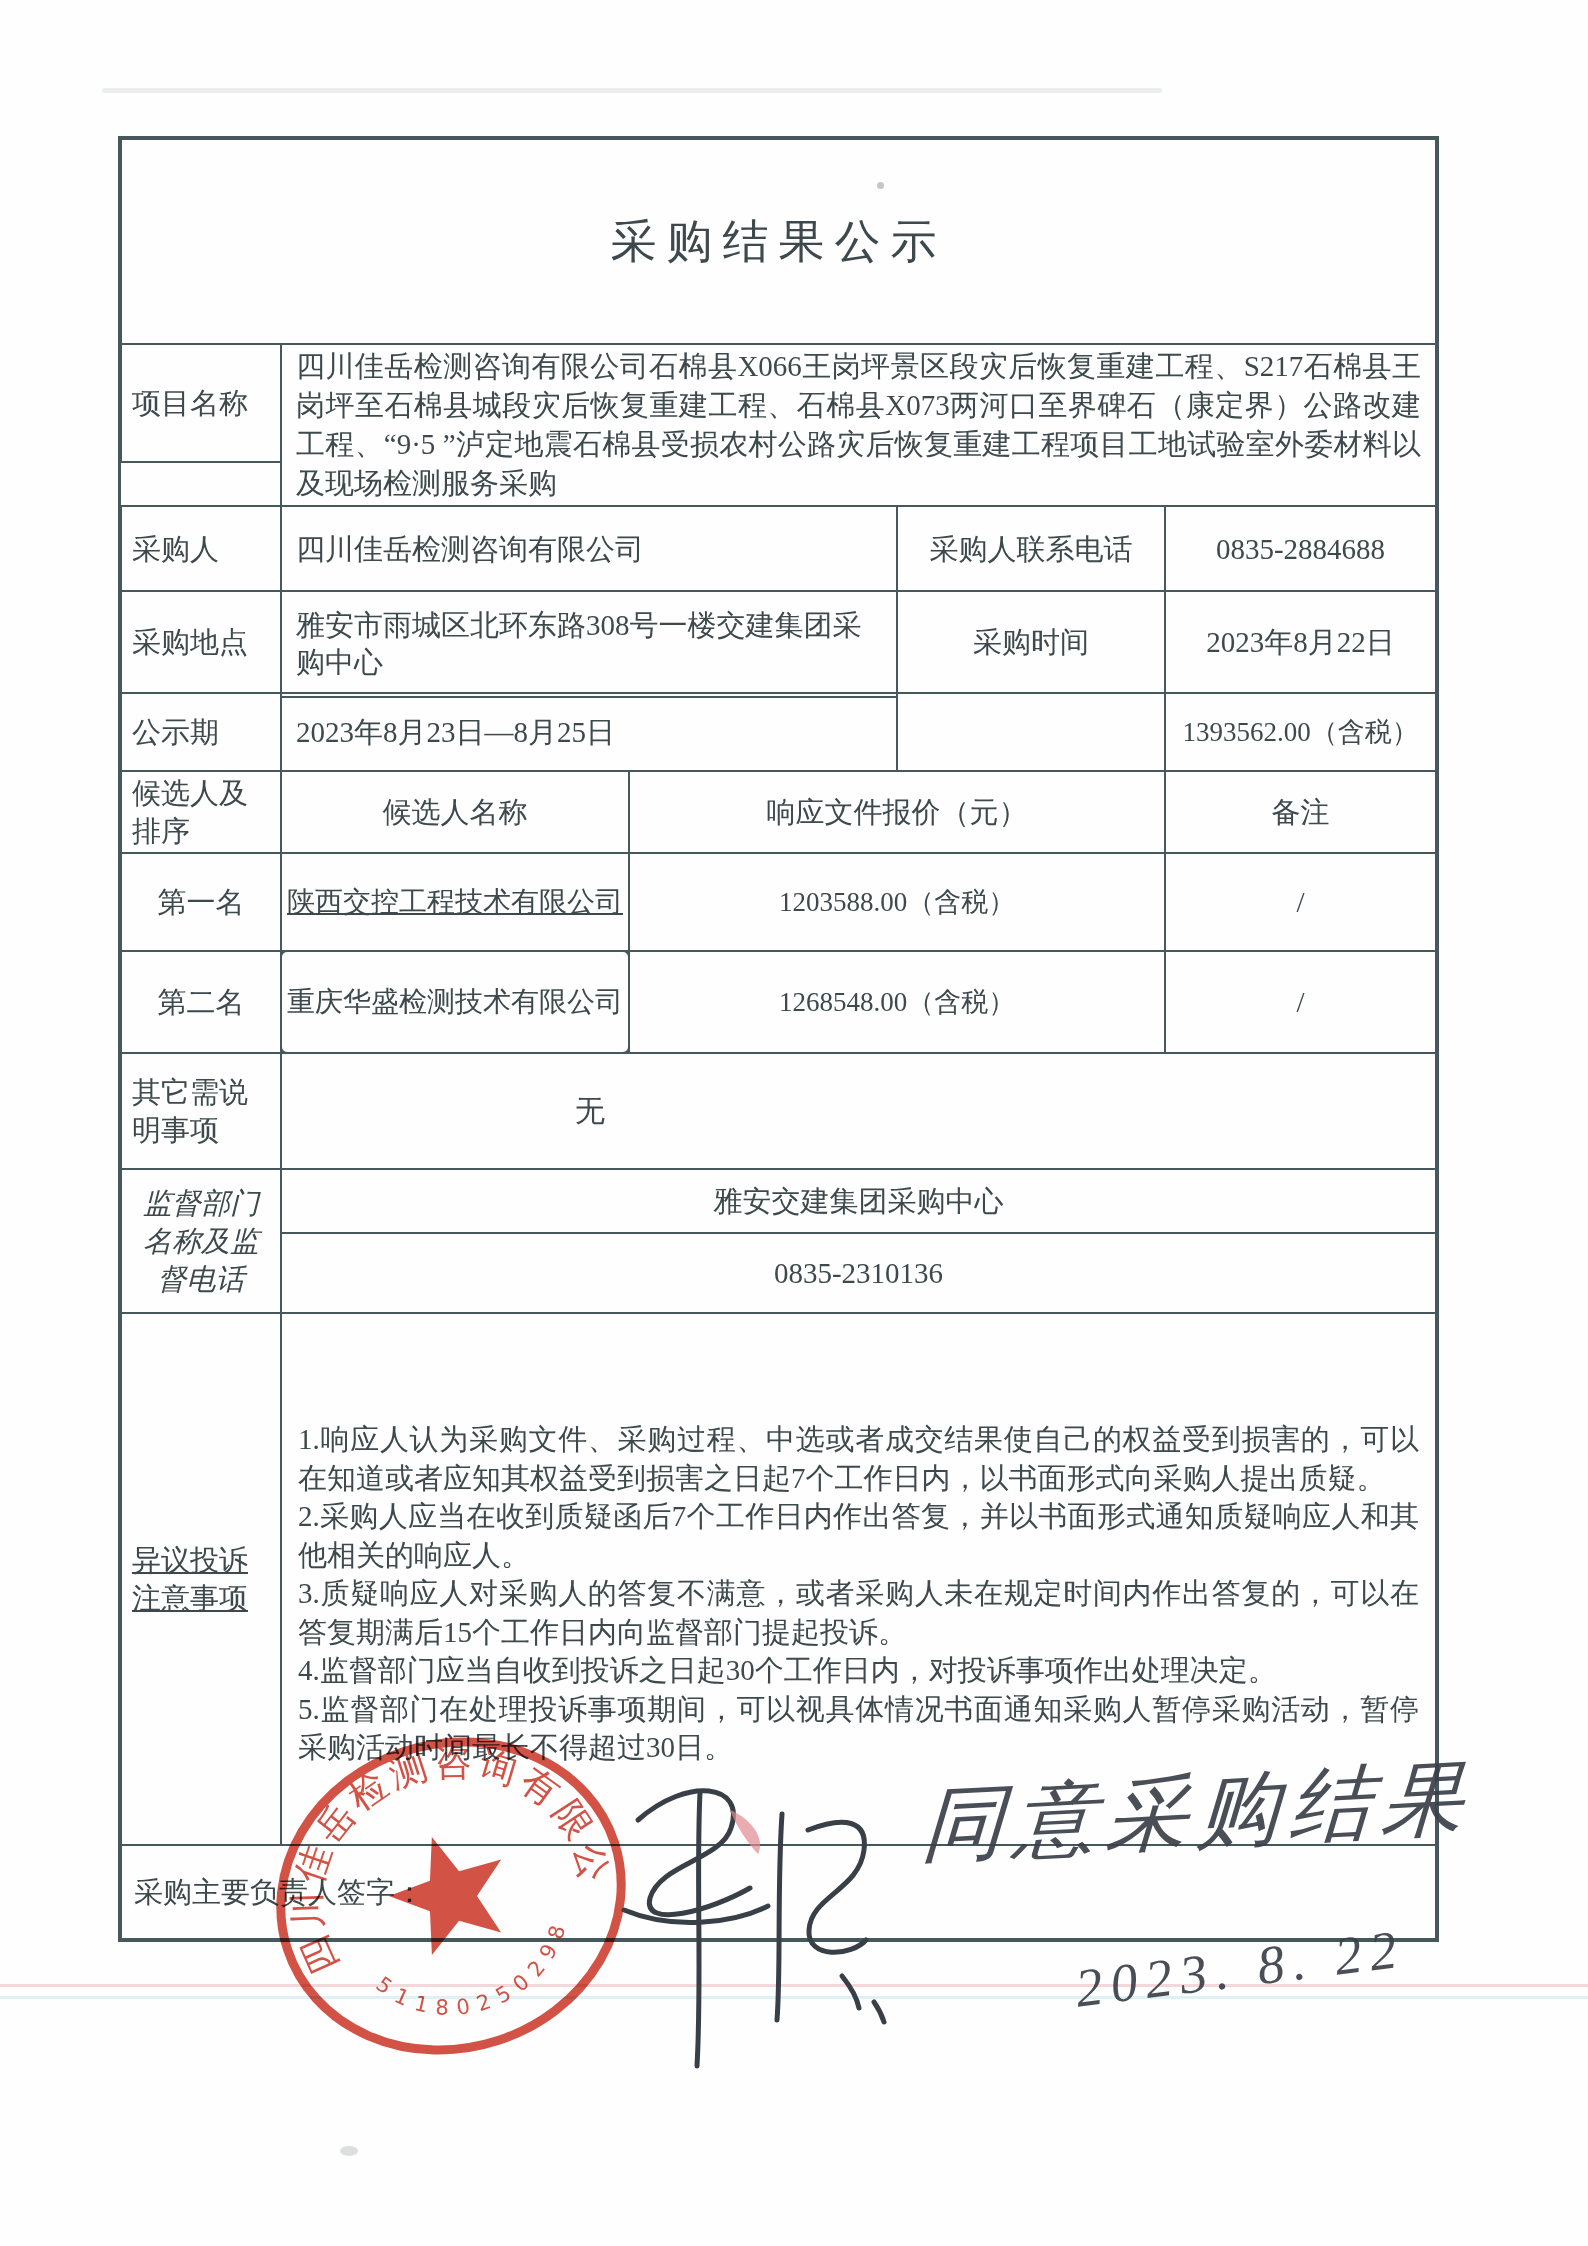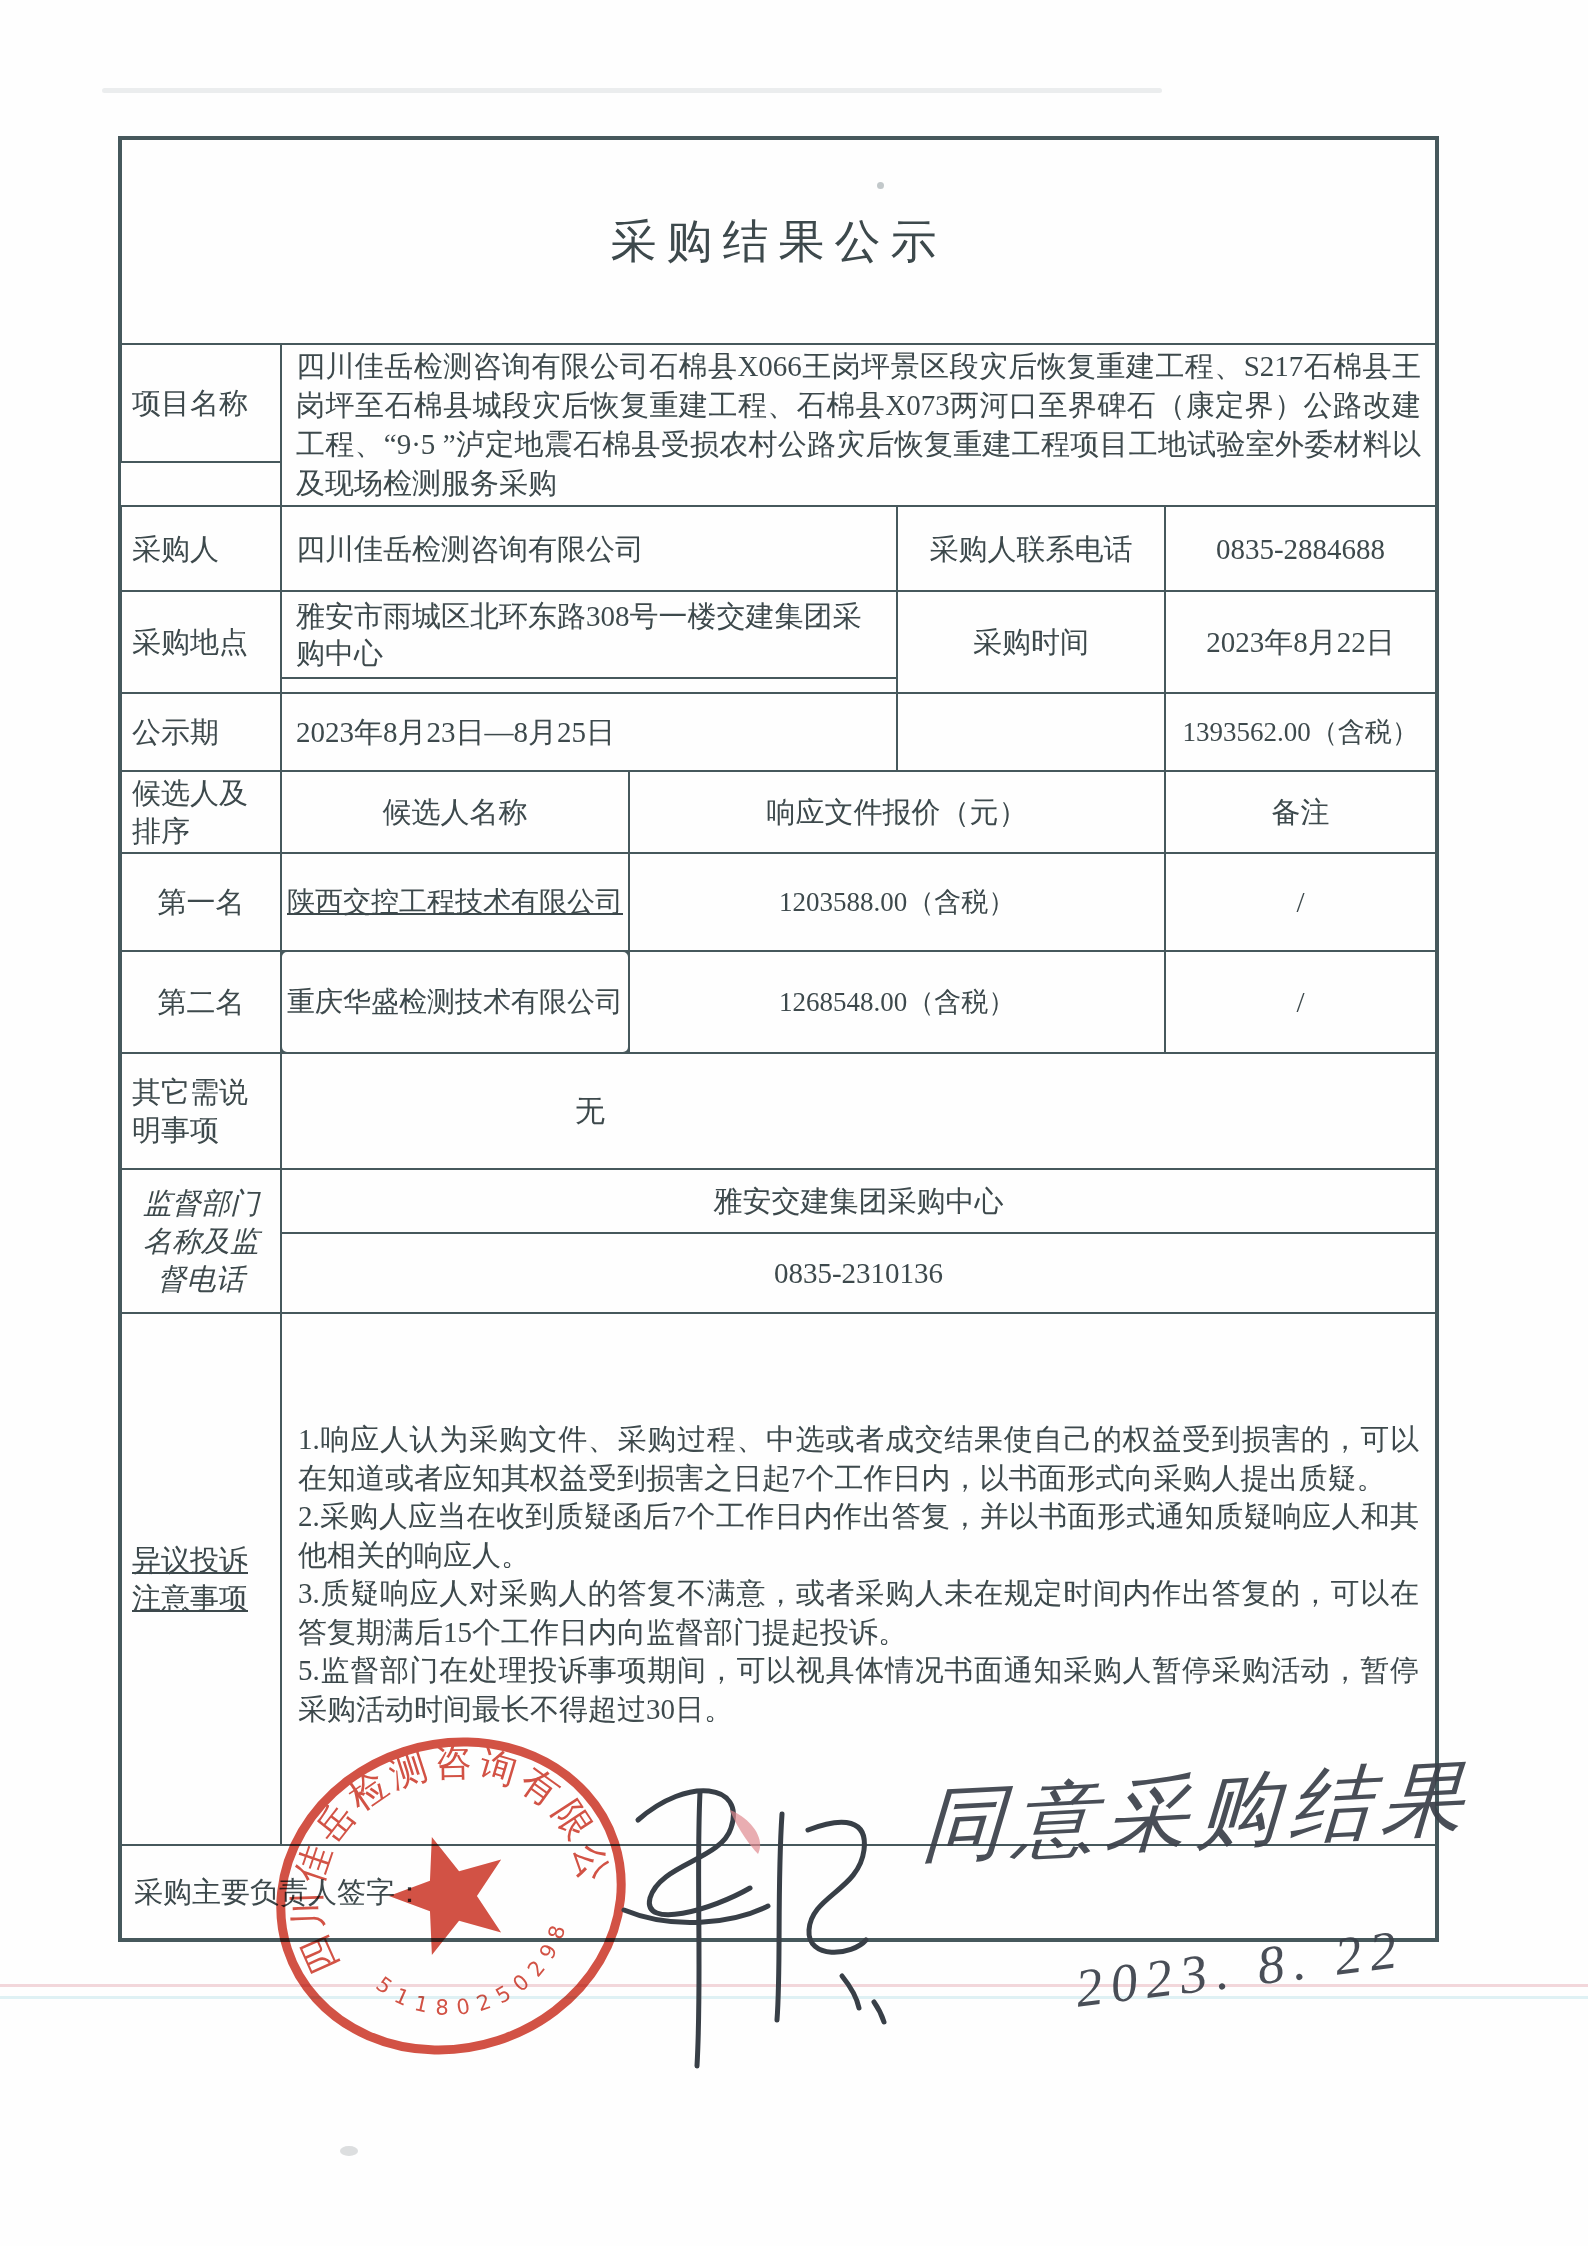--- a/index.html
+++ b/index.html
@@ -23,21 +23,21 @@
   .outer{position:absolute;box-sizing:border-box;border:3px solid var(--bc);left:118px;top:136px;width:1321px;height:1806px;pointer-events:none;}
   
   .c-title   {left:120px;top:138px;width:1317px;height:207px;justify-content:center;font-size:46px;letter-spacing:10px;}
   .c-projL   {left:120px;top:343px;width:162px;height:120px;}
   .c-projV   {left:280px;top:343px;width:1157px;height:164px;padding:6px 14px;text-align:justify;font-size:29px;line-height:39px;}
   .c-purL    {left:120px;top:505px;width:162px;height:87px;}
   .c-purV    {left:280px;top:505px;width:618px;height:87px;}
   .c-phoneL  {left:896px;top:505px;width:270px;height:87px;}
   .c-phoneV  {left:1164px;top:505px;width:273px;height:87px;}
   .c-locL    {left:120px;top:590px;width:162px;height:104px;}
-  .c-locV    {left:280px;top:590px;width:618px;height:89px;line-height:37px;}
+  .c-locV    {left:280px;top:590px;width:618px;height:108px;line-height:37px;}
   .c-timeL   {left:896px;top:590px;width:270px;height:104px;}
   .c-timeV   {left:1164px;top:590px;width:273px;height:104px;}
   .c-pubL    {left:120px;top:692px;width:162px;height:80px;}
   .c-pubV    {left:280px;top:692px;width:618px;height:80px;}
   .c-priceL  {left:896px;top:692px;width:270px;height:80px;}
   .c-priceV  {left:1164px;top:692px;width:273px;height:80px;font-size:27px;}
   .c-candL   {left:120px;top:770px;width:162px;height:84px;}
   .c-candNh  {left:280px;top:770px;width:350px;height:84px;}
   .c-candPh  {left:628px;top:770px;width:538px;height:84px;}
   .c-candRh  {left:1164px;top:770px;width:273px;height:84px;}
@@ -129,20 +129,21 @@
 督电话</div>
   <div class="cell ctr c-supN">雅安交建集团采购中心</div>
   <div class="cell ctr c-supP">0835-2310136</div>
 
   <div class="cell lab c-objL">异议投诉
 注意事项</div>
   <div class="cell c-objV">
     <p class="obj-line">1.响应人认为采购文件、采购过程、中选或者成交结果使自己的权益受到损害的，可以在知道或者应知其权益受到损害之日起7个工作日内，以书面形式向采购人提出质疑。</p>
     <p class="obj-line">2.采购人应当在收到质疑函后7个工作日内作出答复，并以书面形式通知质疑响应人和其他相关的响应人。</p>
     <p class="obj-line">3.质疑响应人对采购人的答复不满意，或者采购人未在规定时间内作出答复的，可以在答复期满后15个工作日内向监督部门提起投诉。</p>
+    <p class="obj-line">4.监督部门应当自收到投诉之日起30个工作日内，对投诉事项作出处理决定。</p>
     <p class="obj-line">5.监督部门在处理投诉事项期间，可以视具体情况书面通知采购人暂停采购活动，暂停采购活动时间最长不得超过30日。</p>
   </div>
 
   <div class="cell c-sig">
     <span>采购主要负责人签字：</span>
   </div>
 
   <div class="outer"></div>
 
   <svg class="stamp" viewBox="0 0 376 332">

